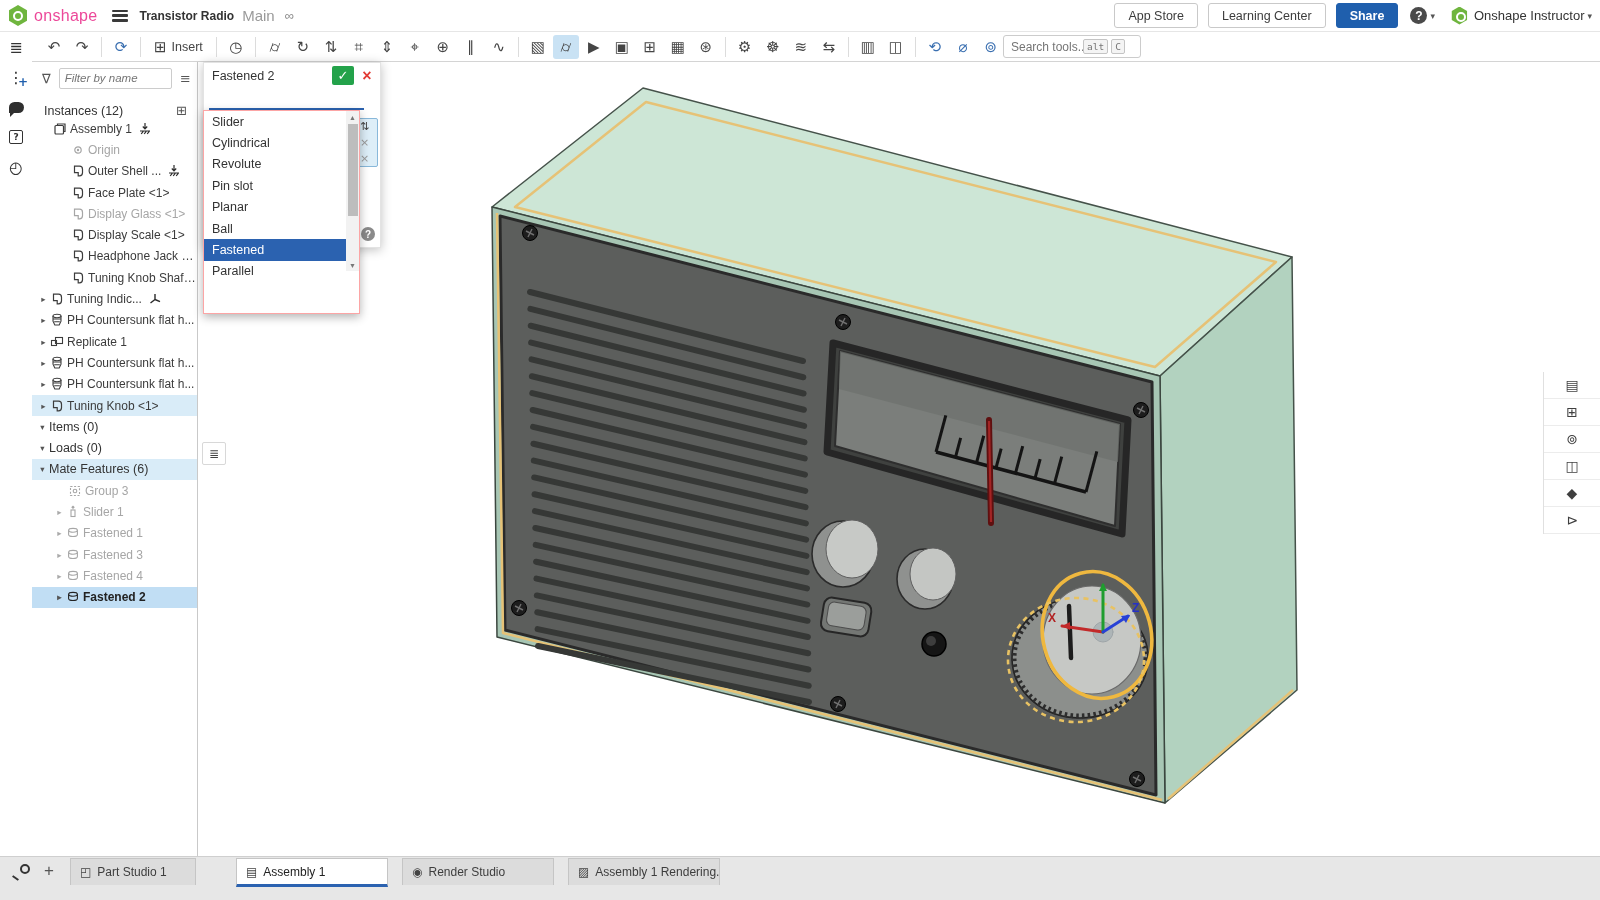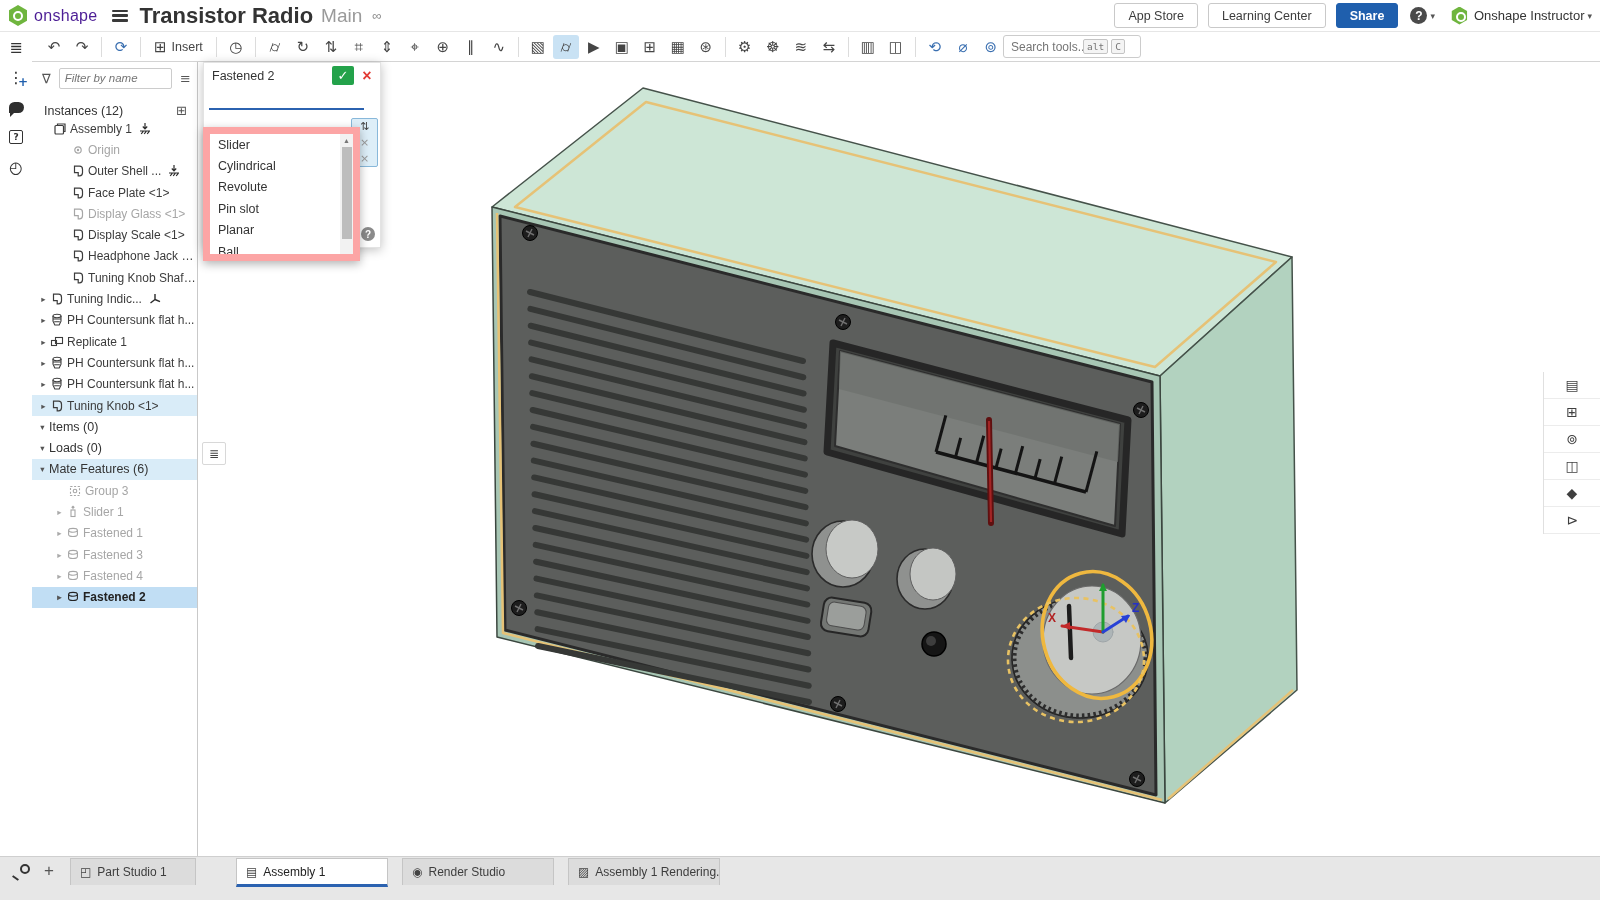--- a/index.html
+++ b/index.html
@@ -6,25 +6,25 @@
   html,body { width:1600px; height:900px; overflow:hidden; background:#fff;
     font-family:"Liberation Sans", sans-serif; color:#3c3c3c; }
 
   
   #header { position:absolute; left:0; top:0; width:1600px; height:32px; background:#fff;
     display:flex; align-items:center; border-bottom:1px solid #e6e6e6; z-index:30; }
   .hex { width:20px; height:21px; margin-left:8px; background:#6fb53e; position:relative;
     clip-path:polygon(50% 0,95% 25%,95% 75%,50% 100%,5% 75%,5% 25%); }
   .hex::after { content:""; position:absolute; left:5px; top:5.5px; width:6px; height:6px;
     border:2.5px solid #fff; border-radius:50%; }
-  .wordmark { font-size:16px; color:#4c1d95; margin-left:6px; letter-spacing:.3px; }
+  .wordmark { font-size:16px; color:#ec4899; margin-left:6px; letter-spacing:.3px; }
   .burger { width:16px; height:12px; margin-left:14px; display:flex; flex-direction:column; justify-content:space-between; cursor:pointer; }
   .burger div { height:2.1px; background:#3a3a3a; border-radius:1px; }
-  .doc-title { font-size:22px; font-weight:bold; color:#333; margin-left:12px; }
-  .workspace { font-size:19px; color:#9a9a9a; margin-left:8px; }
+  .doc-title { font-size:12px; font-weight:bold; color:#333; margin-left:12px; }
+  .workspace { font-size:15px; color:#9a9a9a; margin-left:8px; }
   .link-glyph { font-size:13px; color:#8a8a8a; margin-left:10px; }
   #header .spacer { flex:1; }
   .hbtn { height:25px; border:1px solid #c9c9c9; border-radius:3px; background:#fff;
     font-size:12.5px; color:#3c3c3c; padding:0 13px; display:flex; align-items:center; margin-right:10px; cursor:pointer; }
   .hbtn.share { background:#1f5fad; border-color:#1f5fad; color:#fff; font-weight:bold; margin-right:12px; }
   .helpc { width:17px; height:17px; border-radius:50%; background:#4a4a4a; color:#fff;
     font-size:12px; font-weight:bold; display:flex; align-items:center; justify-content:center; }
   .caret { font-size:9px; color:#555; margin:0 8px 0 3px; }
   .hex.small { width:17px; height:18px; }
   .username { font-size:13px; color:#333; margin-left:6px; }
@@ -99,22 +99,22 @@
   #dlg-input { position:absolute; left:5px; top:27px; width:155px; height:20px; border:none;
     border-bottom:2px solid #2b62b0; outline:none; font-size:12.5px; padding:0 2px;
     font-family:"Liberation Sans",sans-serif; }
   #dlg-mc-box { position:absolute; right:2px; top:55px; width:27px; height:49px; background:#ddeef8;
     border:1px solid #88b8da; border-radius:2px; display:flex; flex-direction:column; align-items:center;
     justify-content:space-between; padding:2px 0; font-family:"DejaVu Sans",sans-serif; }
   #dlg-mc-box .x { color:#9a9a9a; font-size:11px; line-height:10px; }
   #dlg-mc-box .ud { color:#444; font-size:11px; line-height:11px; }
   #dlg-help { position:absolute; right:5px; bottom:6px; width:14px; height:14px; border-radius:50%;
     background:#8a8a8a; color:#fff; font-size:10px; font-weight:bold; display:flex; align-items:center; justify-content:center; }
-  #mate-dropdown { position:absolute; left:203px; top:127px; width:157px; height:134px; background:#fff;
-    border:7px solid #fca5a5; box-shadow:0 3px 9px rgba(0,0,0,.3); z-index:45; overflow:hidden; }
+  #mate-dropdown { position:absolute; left:203px; top:110px; width:157px; height:204px; background:#fff;
+    border:1px solid #fca5a5; box-shadow:0 3px 9px rgba(0,0,0,.3); z-index:45; overflow:hidden; }
   .ditem { height:21.4px; display:flex; align-items:center; padding-left:8px; font-size:12.5px; color:#333; cursor:pointer; }
   .ditem.selected { background:#2b62b0; color:#fff; }
   #dd-scroll { position:absolute; right:0; top:0; width:13px; height:160px; background:#f2f2f2; }
   #dd-scroll .sa { height:12px; display:flex; align-items:center; justify-content:center; font-size:7px; color:#777; }
   #dd-thumb { position:absolute; left:1.5px; top:13px; width:10px; height:92px; background:#bdbdbd; }
 
   #float-list-btn { position:absolute; left:202px; top:442px; width:24px; height:23px; background:#fff;
     border:1px solid #d8d8d8; border-radius:2px; display:flex; align-items:center; justify-content:center;
     font-size:12px; color:#444; z-index:18; cursor:pointer; font-family:"DejaVu Sans",sans-serif; }
 

